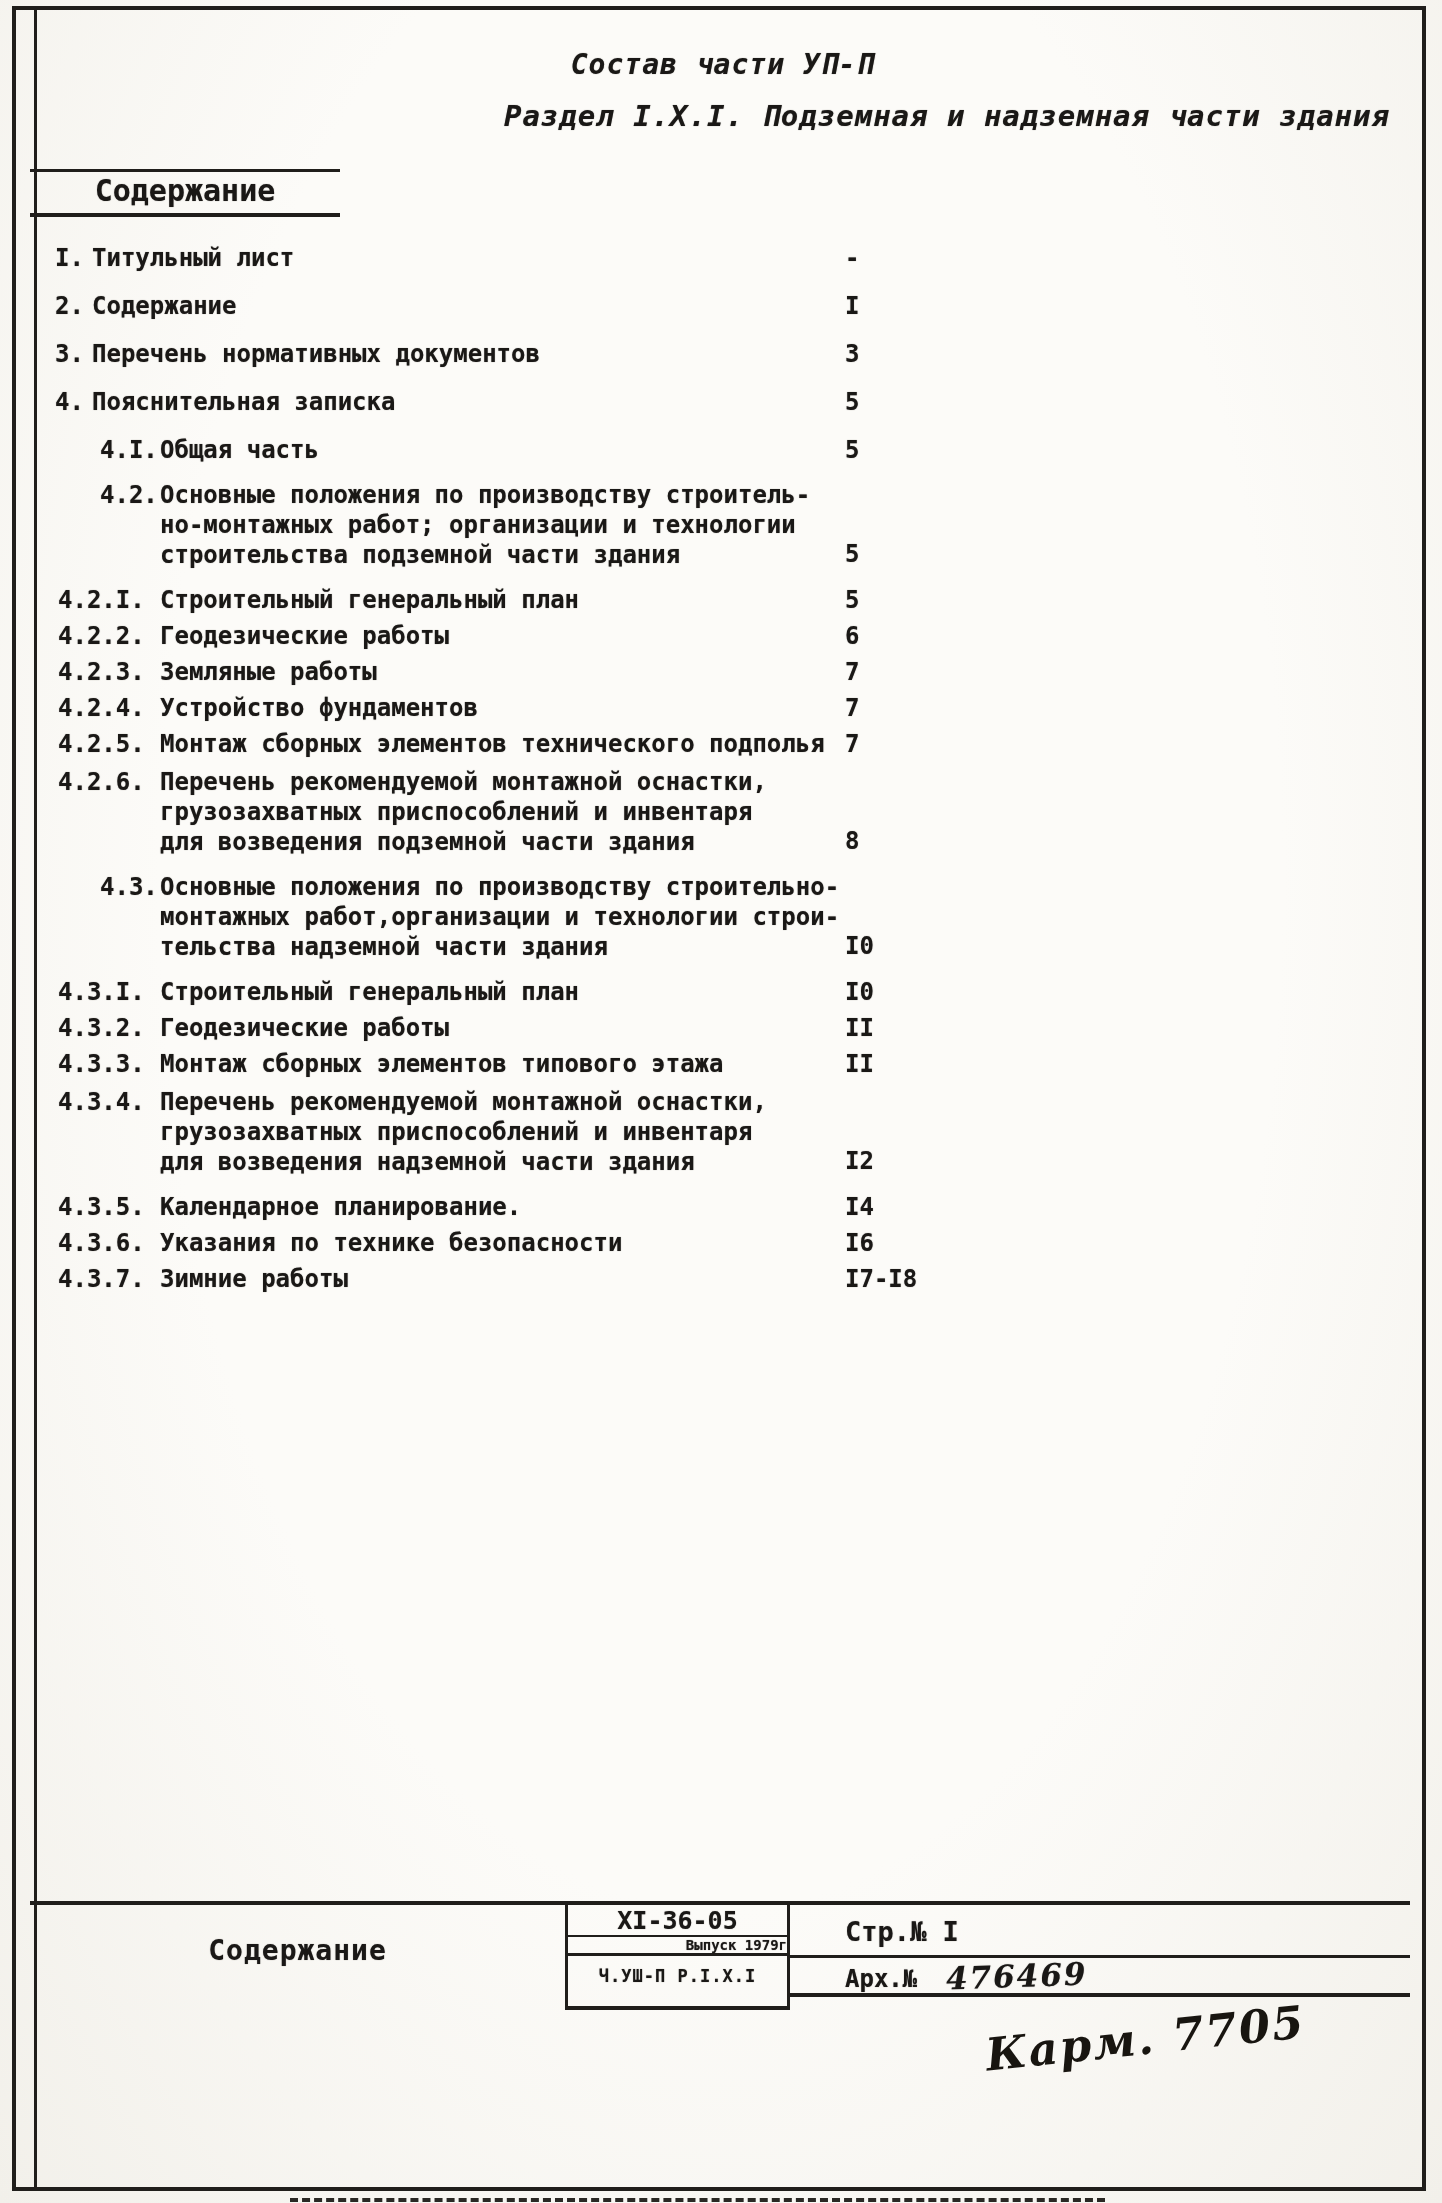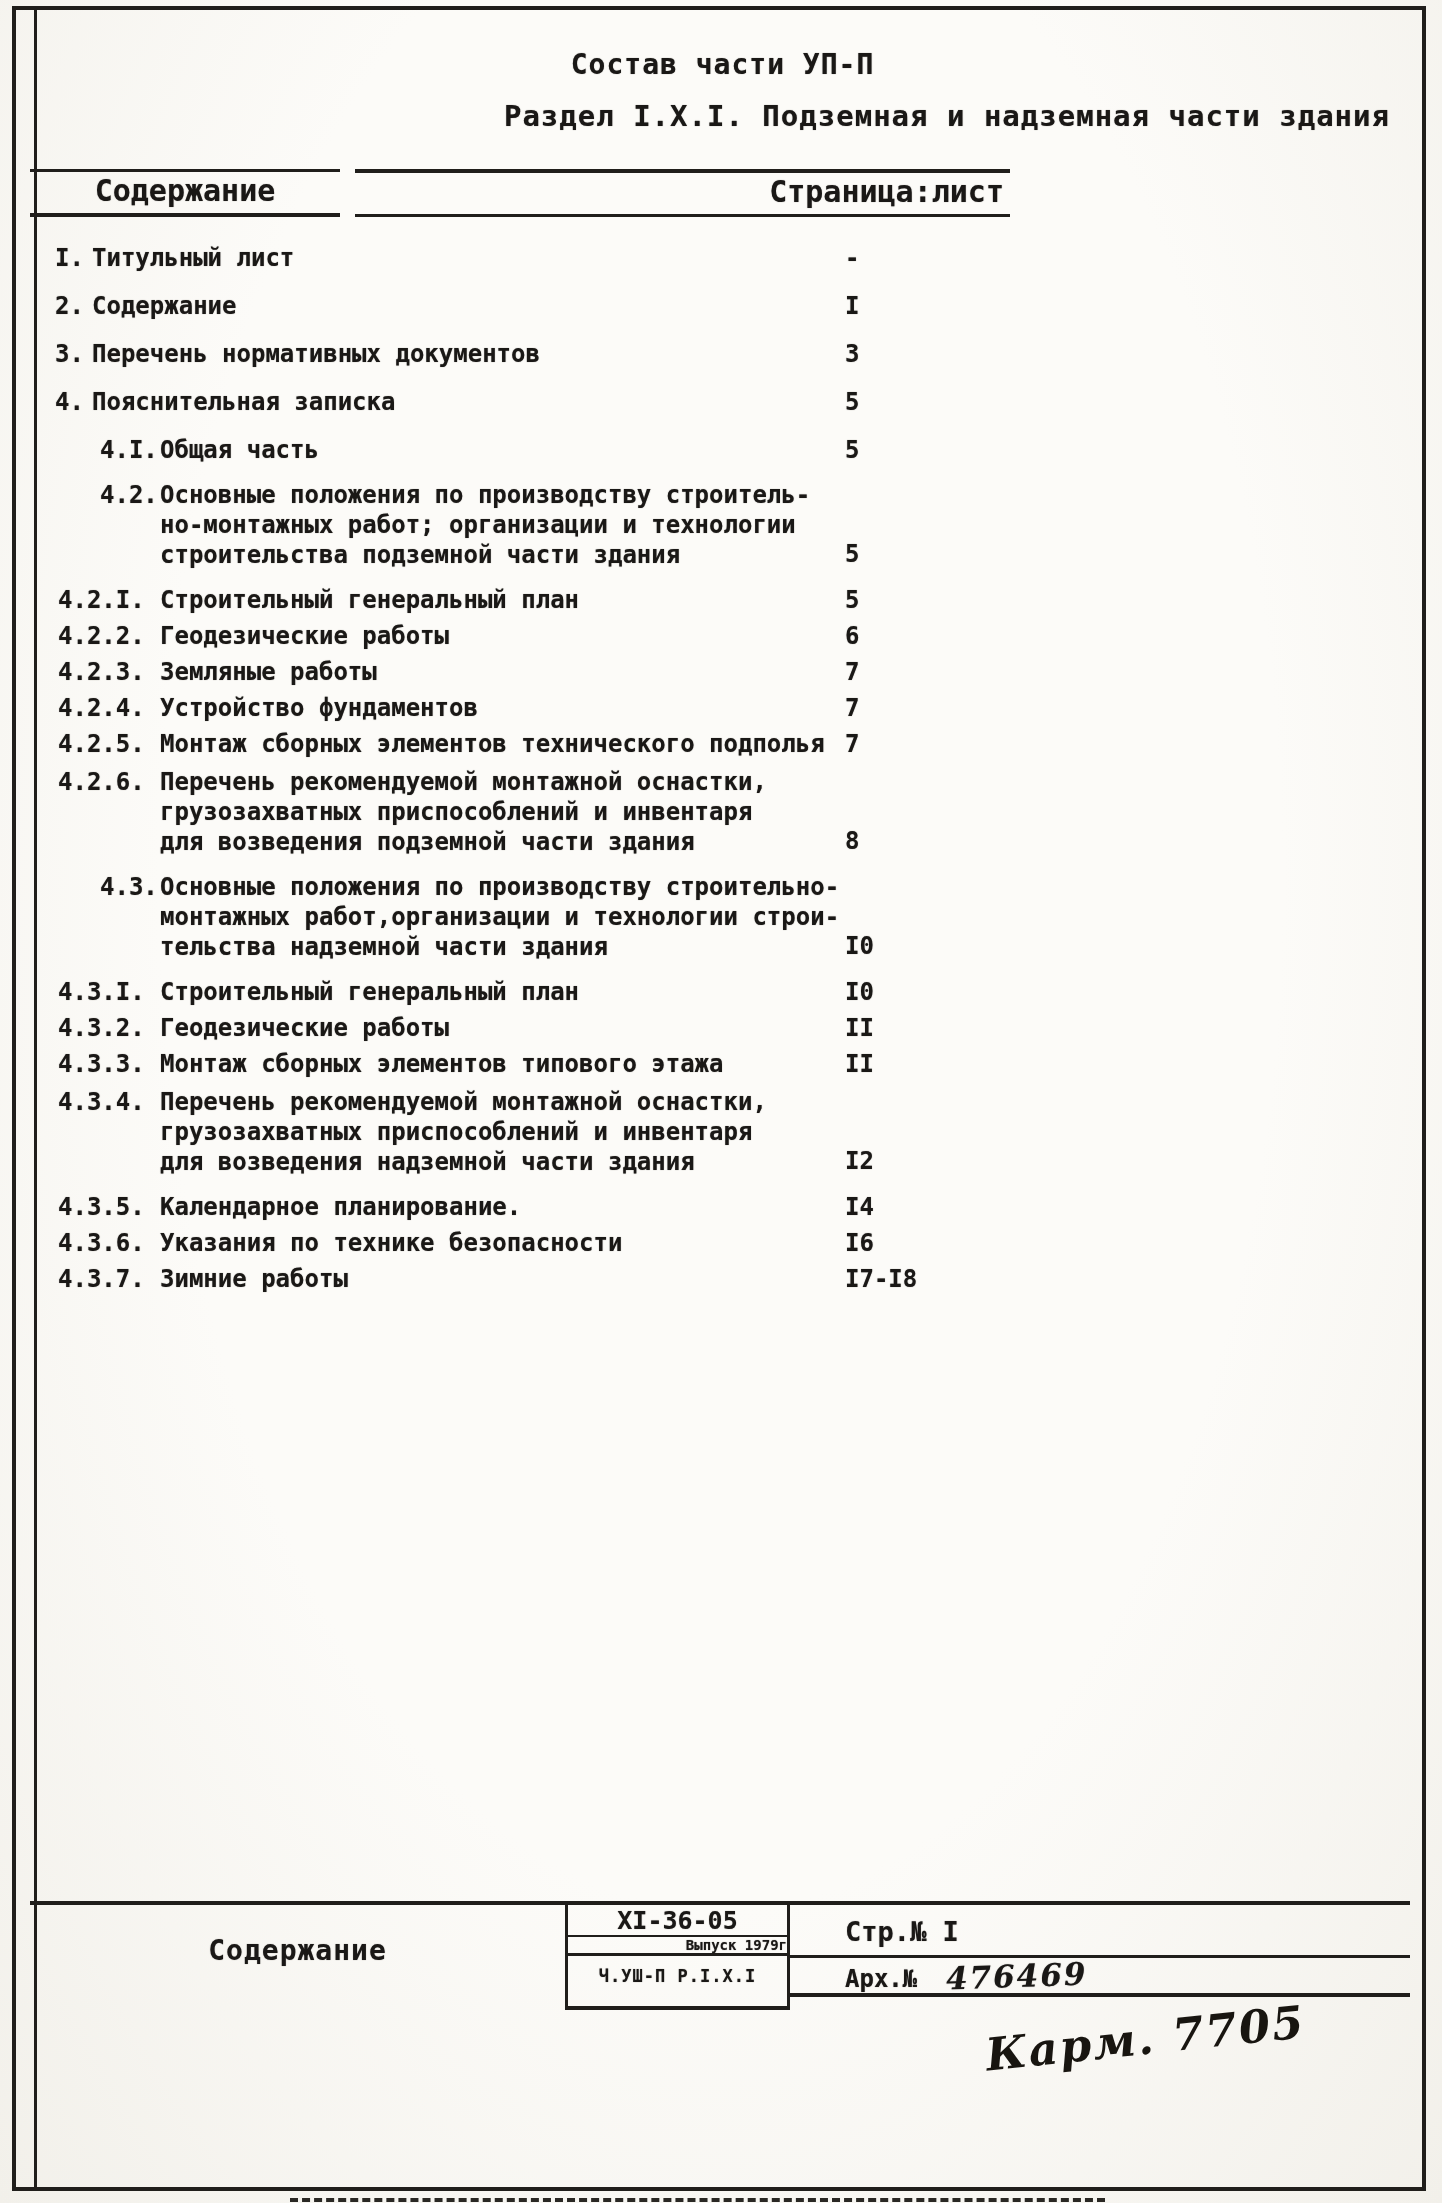--- a/index.html
+++ b/index.html
@@ -12,21 +12,21 @@
     color:#1a1816;
   }
 
   
   .frame { position:absolute; left:12px; top:6px; right:16px; bottom:12px; border:4px solid #201e1b; }
   .frame-left2 { position:absolute; left:34px; top:6px; bottom:12px; width:3px; background:#201e1b; }
   .bottom-dashes { position:absolute; left:290px; bottom:1px; width:815px; border-top:4px dashed #2a2824; }
 
   .content { position:absolute; left:55px; top:48px; width:1335px; }
 
-  .title, .subtitle { text-align:center; font-weight:700; text-shadow:0 0 1px rgba(25,22,18,.55); }
+  .title, .subtitle { text-align:center; font-weight:700; text-shadow:0 0 1px rgba(25,22,18,.55);font-style:italic; }
   .title { font-size:28px; letter-spacing:1px; }
   .subtitle { font-size:29px; letter-spacing:1px; margin-top:18px;text-align:right; }
 
   
   .toc-header { display:flex; gap:15px; margin-left:-25px; width:980px; margin-top:36px;
                 font-size:30px; font-weight:700; text-shadow:0 0 1px rgba(25,22,18,.5); }
   .th-left  { flex:0 0 310px; text-align:center; border-top:3px solid #201e1b; border-bottom:4px solid #201e1b; padding:1px 0 5px; }
   .th-right { flex:1; text-align:right; border-top:4px solid #201e1b; border-bottom:3px solid #201e1b; padding:1px 6px 5px 0; }
 
   
@@ -71,21 +71,20 @@
   <div class="frame-left2"></div>
   <div class="bottom-dashes"></div>
 
   <div class="content">
 
     <div class="title">Состав части УП-П</div>
     <div class="subtitle">Раздел I.Х.I. Подземная и надземная части здания</div>
 
     <div class="toc-header">
       <div class="th-left">Содержание</div>
-      <div class="th-right">Страница:лист</div>
     </div>
 
     <div class="toc">
         <div class="entry l1">
           <span class="num">I.</span>
           <span class="txt">Титульный лист</span>
           <span class="pg">-</span>
         </div>
         <div class="entry l1">
           <span class="num">2.</span>

